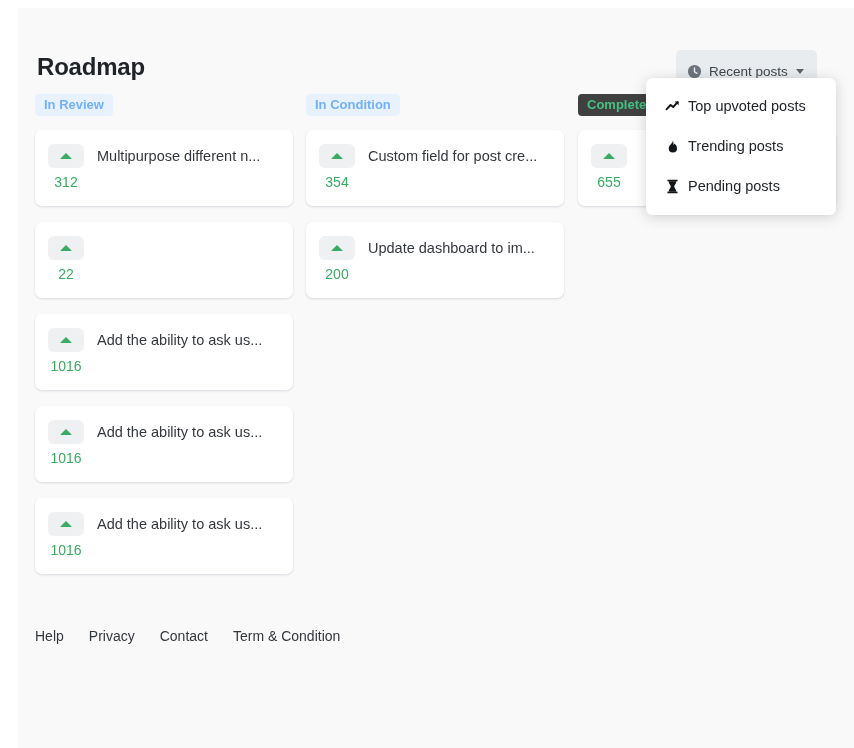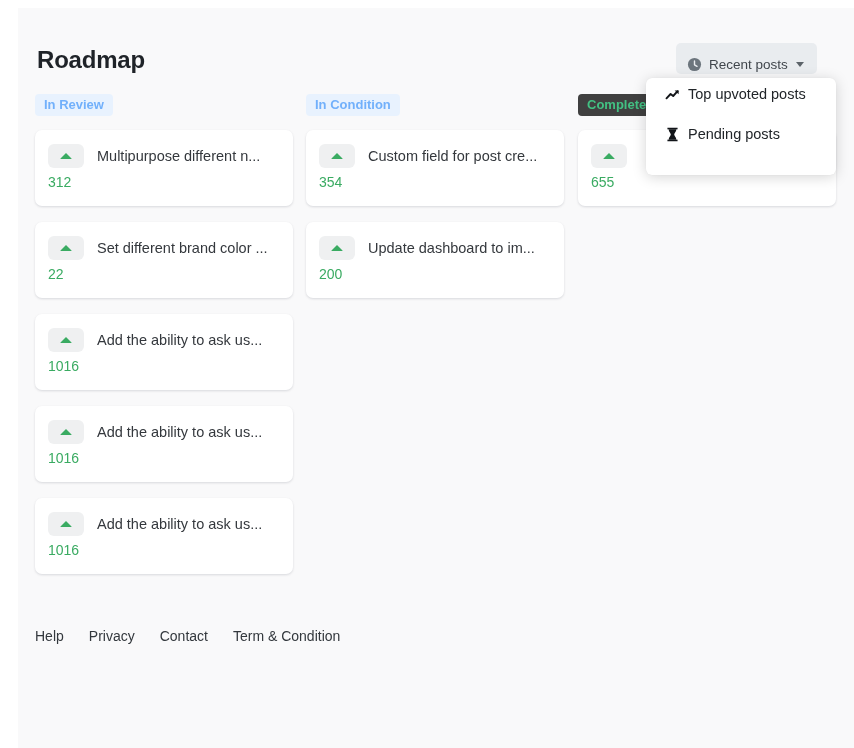--- a/index.html
+++ b/index.html
@@ -22,21 +22,21 @@
     width: 836px;
     height: 740px;
     background: #f9f9fa;
     overflow: hidden;
   }
 
   
   .header {
     position: absolute;
     left: 0;
-    top: 0;
+    top: 7px;
     width: 836px;
     height: 82px;
     text-decoration: underline;
   }
   .page-title {
     position: absolute;
     left: 19px;
     top: 40px;
     font-size: 24px;
     font-weight: bold;
@@ -86,20 +86,21 @@
     top: 70px;
     width: 190px;
     background: #ffffff;
     border-radius: 6px;
     box-shadow: 0 2px 14px rgba(0,0,0,0.17), 0 0 1px rgba(0,0,0,0.08);
     padding: 8px 0 9px 0;
     z-index: 40;
   }
   .dropdown-item {
     display: flex;
+    align-items: center;
     gap: 7px;
     height: 40px;
     padding: 0 16px 0 18px;
     box-sizing: border-box;
     font-size: 14.5px;
     color: #212529;
     cursor: pointer;
     white-space: nowrap;
   }
   .dropdown-item .di-icon {
@@ -184,21 +185,21 @@
     height: 0;
     border-left: 6px solid transparent;
     border-right: 6px solid transparent;
     border-bottom: 6.5px solid #3aab62;
     border-radius: 1px;
   }
   .vote-count {
     margin-top: 7px;
     font-size: 14px;
     color: #3aab62;
-    text-align: left;
+    text-align: center;
     line-height: 1;
     white-space: nowrap;
   }
 
   .card-title {
     flex: 1 1 auto;
     font-size: 14.5px;
     color: #34383d;
     line-height: 1.3;
     padding-top: 3px;
@@ -249,20 +250,28 @@
     <div class="dropdown-item">
       <span class="di-icon">
         <svg viewBox="0 0 16 16" width="16" height="16" aria-hidden="true">
           <path d="M1.5 11.3 L5.6 7.0 L8.2 9.0 L12.6 4.2" stroke="#111418" stroke-width="1.9" fill="none" stroke-linecap="round" stroke-linejoin="round"></path>
           <path d="M9.6 3.4 L13.6 3.4 L13.6 7.3 Z" fill="#111418"></path>
         </svg>
       </span>
       <span>Top upvoted posts</span>
     </div>
 
+    <div class="dropdown-item">
+      <span class="di-icon">
+        <svg viewBox="0 0 16 16" width="15" height="15" aria-hidden="true">
+          <path d="M8.3 0.6c.6 2.1-.5 3.3-1.6 4.4C5.3 6.3 4 7.6 4 10.1a4.4 4.4 0 0 0 8.8 0c0-2.6-1.4-3.9-2.6-5.3-.3.7-.8 1.2-1.4 1.5.5-2.2-.1-4.2-.5-5.7Z" fill="#111418"></path>
+        </svg>
+      </span>
+      <span>Trending posts</span>
+    </div>
 
     <div class="dropdown-item">
       <span class="di-icon">
         <svg viewBox="0 0 16 16" width="15" height="15" aria-hidden="true">
           <rect x="2.6" y="0.8" width="10.8" height="1.7" fill="#111418"></rect>
           <rect x="2.6" y="13.5" width="10.8" height="1.7" fill="#111418"></rect>
           <path d="M3.9 2.5h8.2c0 2.6-2.3 4.1-2.3 5.5s2.3 2.9 2.3 5.5H3.9c0-2.6 2.3-4.1 2.3-5.5S3.9 5.1 3.9 2.5Z" fill="#111418"></path>
         </svg>
       </span>
       <span>Pending posts</span>
@@ -288,21 +297,20 @@
         </div>
 
         <div class="card">
           <div class="card-row">
             <div class="vote">
               <button class="vote-button">
                 <span class="vote-caret"></span>
               </button>
               <div class="vote-count">22</div>
             </div>
-            <div class="card-title">Set different brand color ...</div>
           </div>
         </div>
 
         <div class="card">
           <div class="card-row">
             <div class="vote">
               <button class="vote-button">
                 <span class="vote-caret"></span>
               </button>
               <div class="vote-count">1016</div>

